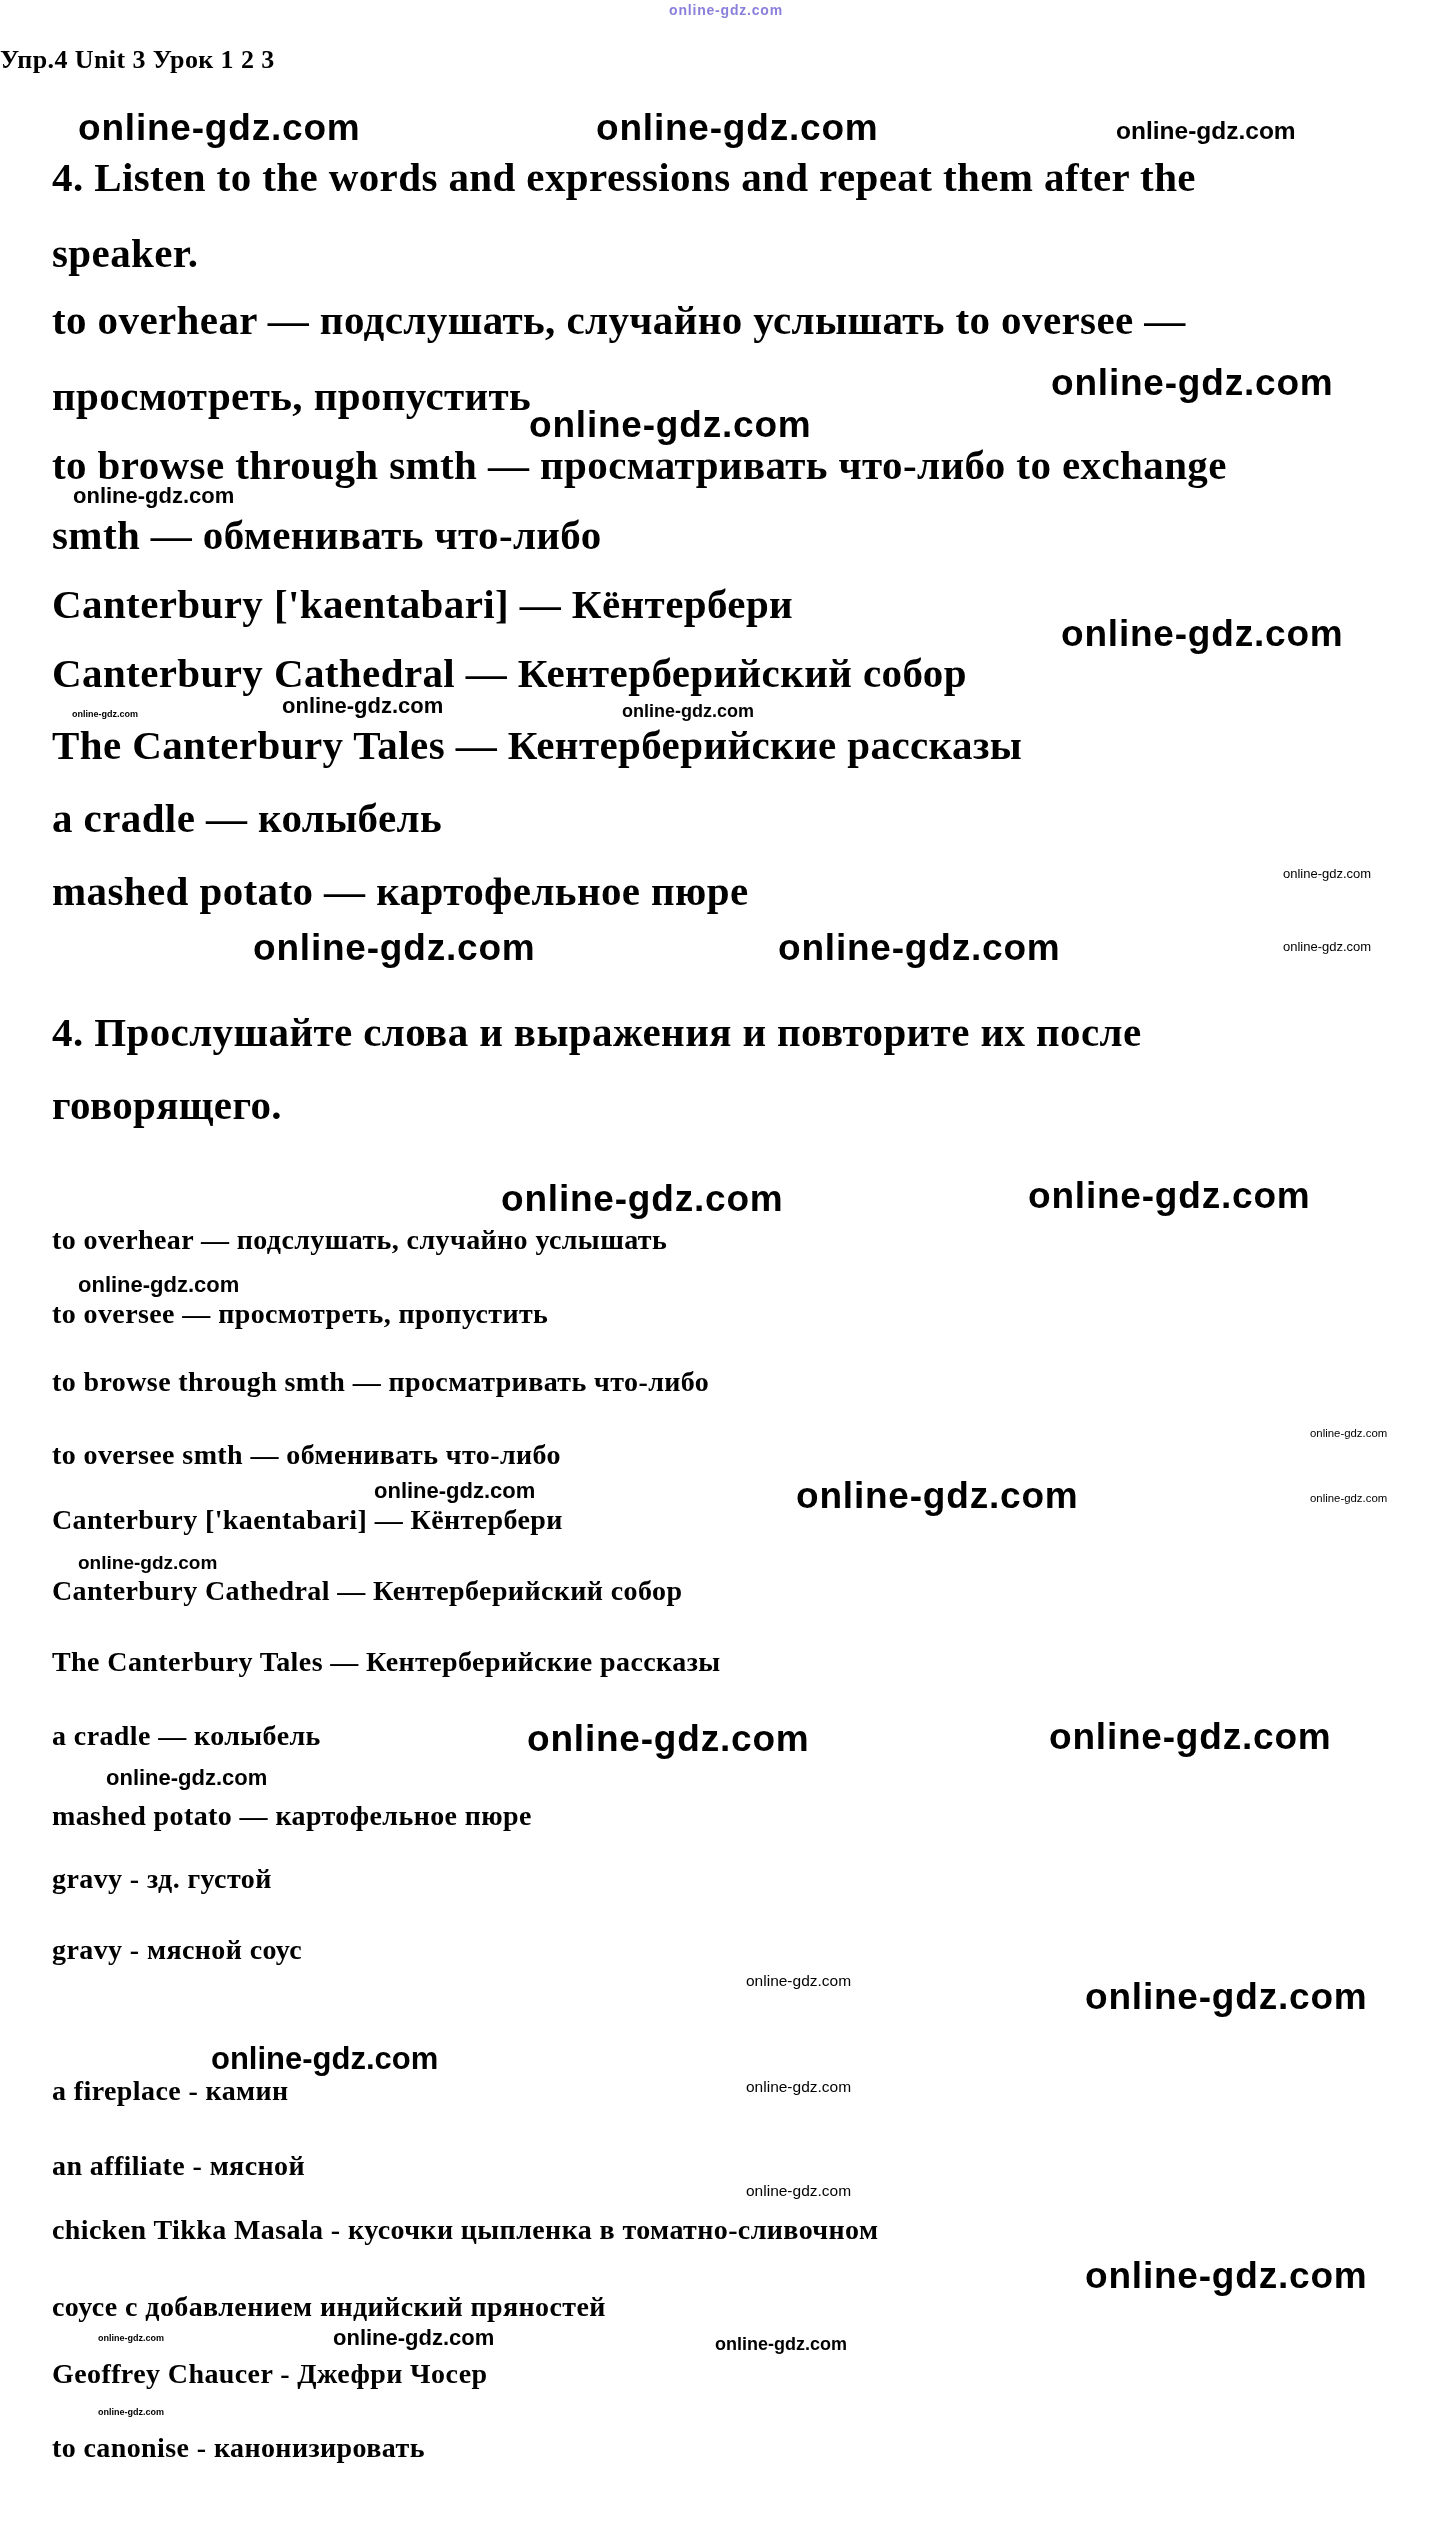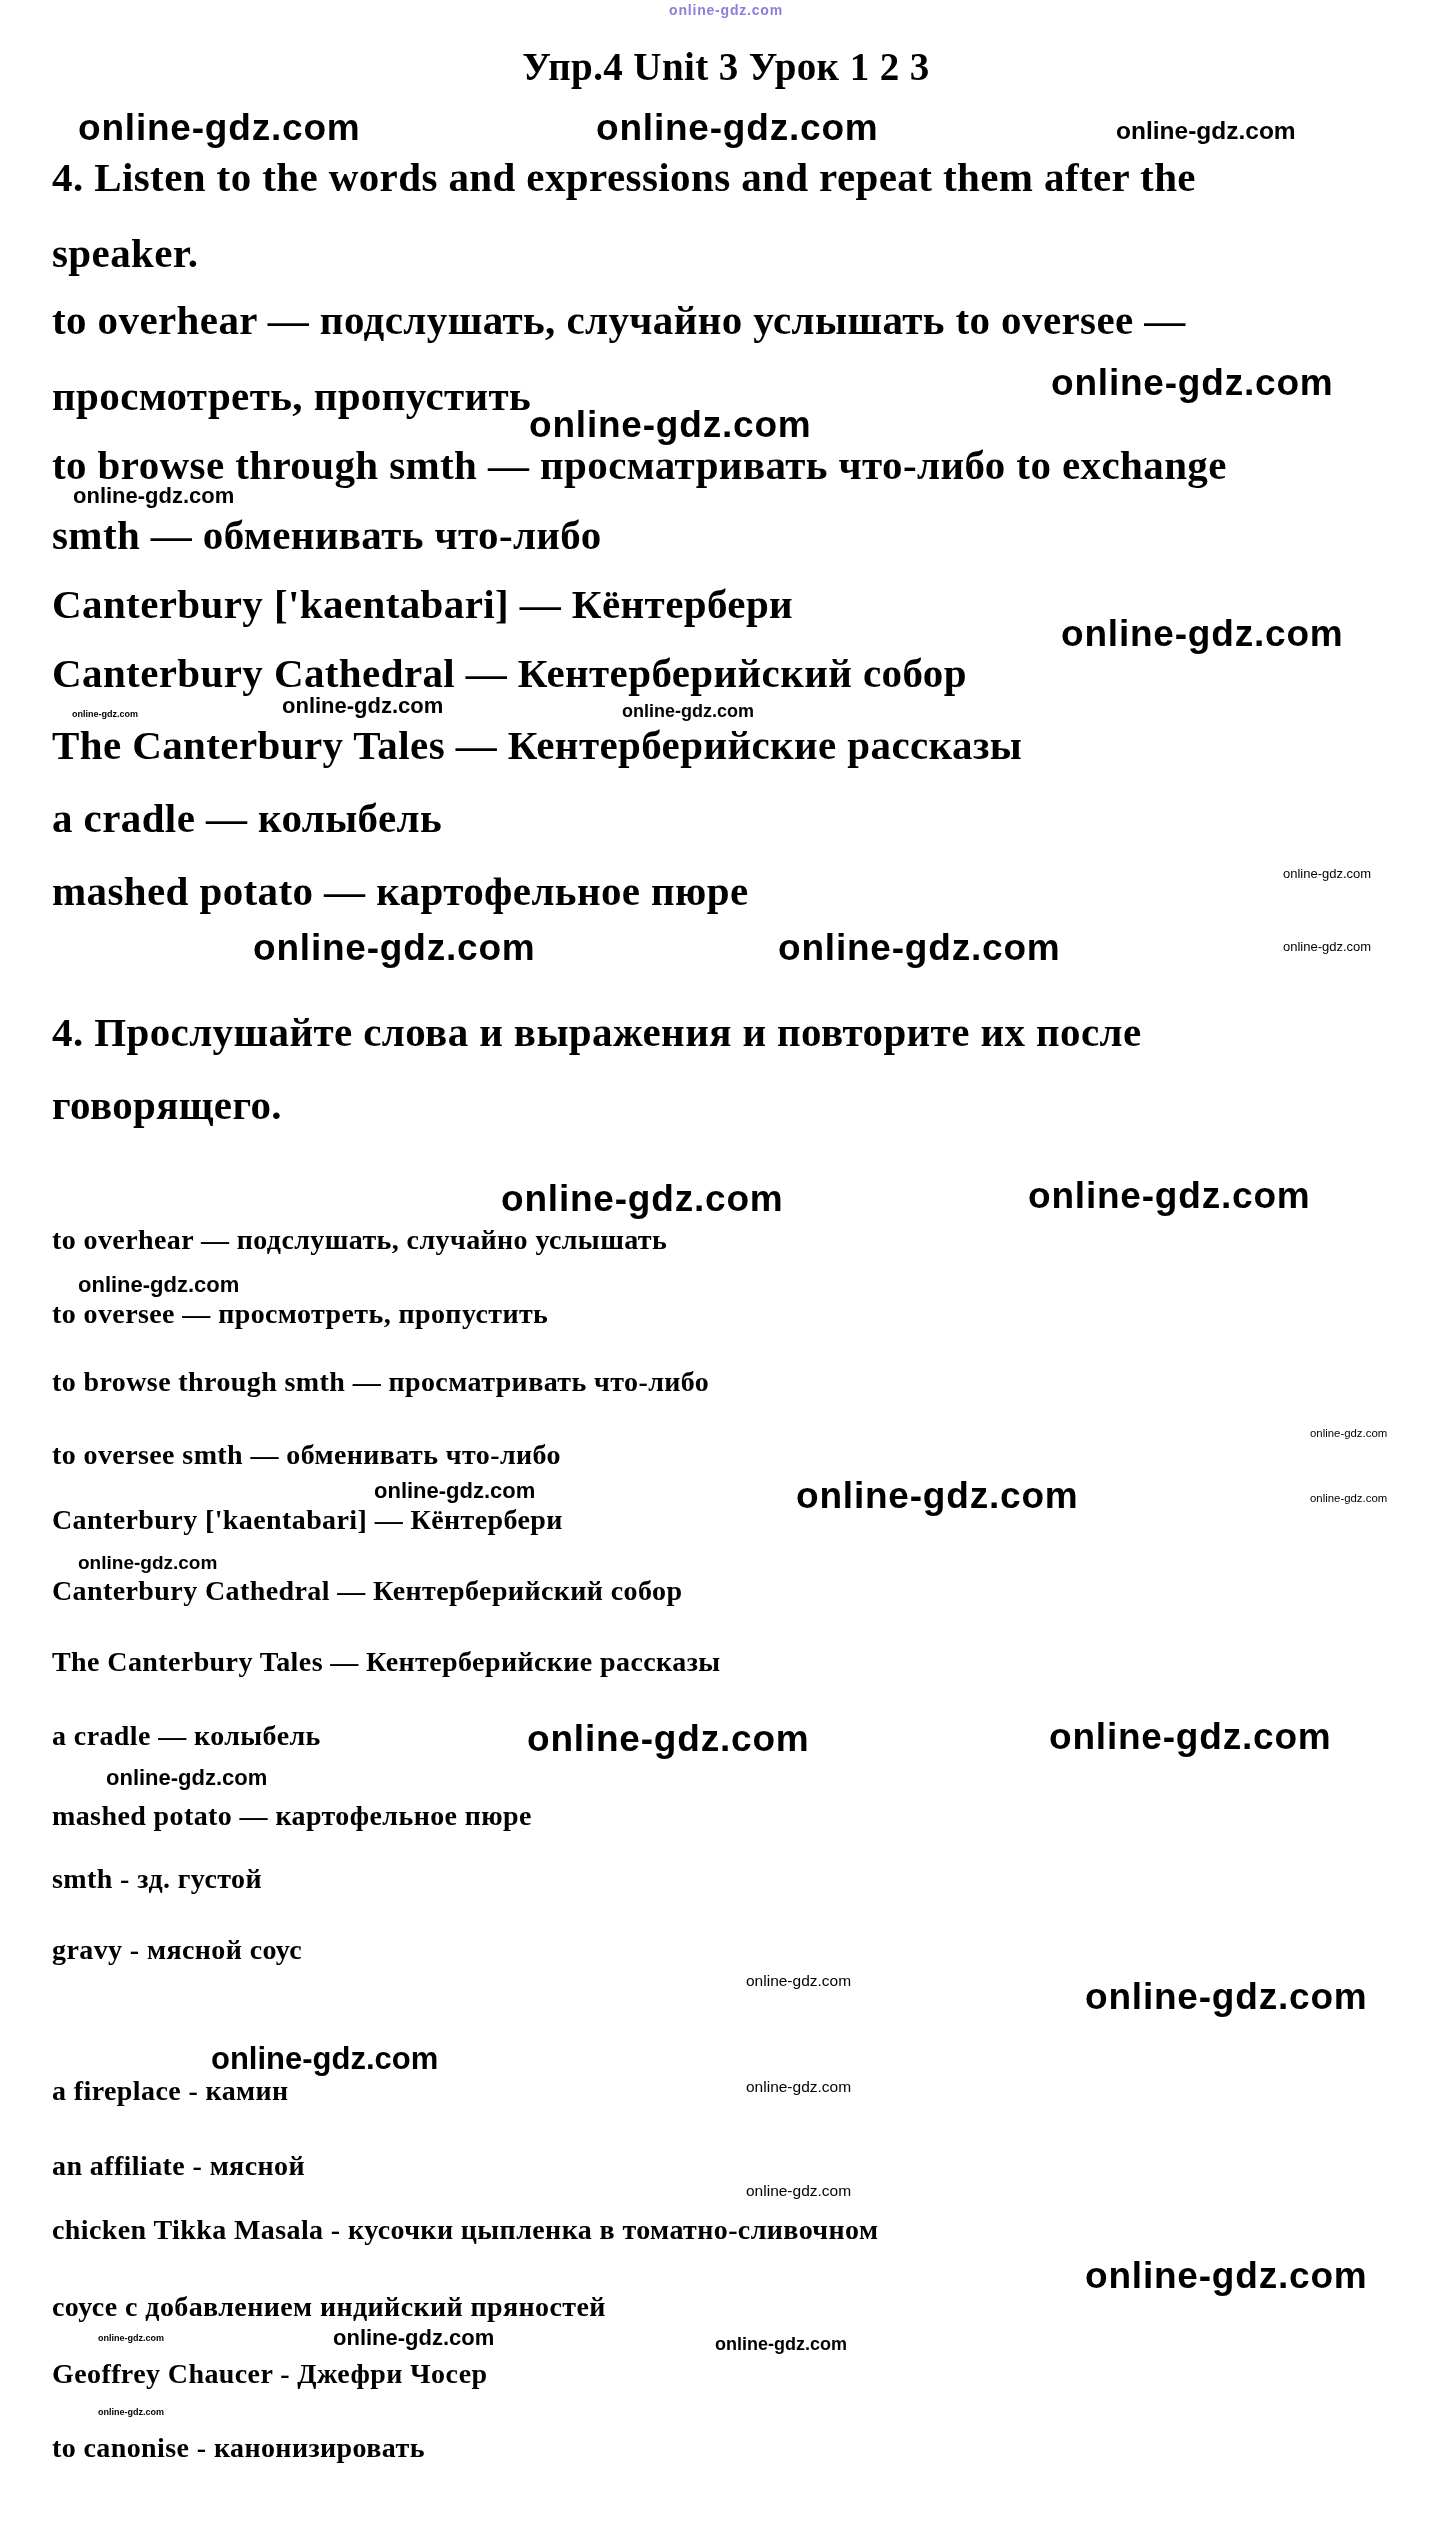--- a/index.html
+++ b/index.html
@@ -2,22 +2,22 @@
 <html style="font-size:13px"><head>
 <meta charset="utf-8">
 <style>
   html,body{margin:0;padding:0;background:#e8e8e8}
   .page{position:relative;width:1452px;height:2538px;background:#ffffff;overflow:hidden;
         font-family:"Liberation Serif",serif;color:#000}
   
   .ln{position:absolute;left:52px;white-space:nowrap;line-height:1}
   .b{font-weight:700;font-size:41px;letter-spacing:0.4px}
   .r{font-weight:700;font-size:28px;letter-spacing:0.4px}
-  .title{position:absolute;left:0;width:100%;text-align:center;top:47px;
-         font-weight:700;font-size:39px;letter-spacing:0.4px;line-height:1}
+  .title{position:absolute;left:0;width:100%;text-align:left;top:47px;
+         font-weight:700;font-size:26px;letter-spacing:0.4px;line-height:1}
   
   .wm{position:absolute;font-family:"Liberation Sans",sans-serif;white-space:nowrap;
       line-height:1;color:#000}
   .wXL{font-size:37px;font-weight:700;letter-spacing:0.8px}
   .wL {font-size:24.5px;font-weight:700}
   .wL2{font-size:31px;font-weight:700}
   .wM {font-size:22px;font-weight:700}
   .wM2{font-size:19px;font-weight:700}
   .wS {font-size:18px;font-weight:600}
   .wS2{font-size:15.5px;font-weight:400}
@@ -80,21 +80,21 @@
   <div class="wm wT3" style="left:1310px;top:1493px">online-gdz.com</div>
   <div class="ln r" style="top:1506px">Canterbury ['kaentabari] — Кёнтербери</div>
   <div class="wm wM2" style="left:78px;top:1553px">online-gdz.com</div>
   <div class="ln r" style="top:1577px">Canterbury Cathedral — Кентерберийский собор</div>
   <div class="ln r" style="top:1648px">The Canterbury Tales — Кентерберийские рассказы</div>
   <div class="ln r" style="top:1722px">a cradle — колыбель</div>
   <div class="wm wXL" style="left:527px;top:1720px">online-gdz.com</div>
   <div class="wm wXL" style="left:1049px;top:1718px">online-gdz.com</div>
   <div class="wm wM" style="left:106px;top:1767px">online-gdz.com</div>
   <div class="ln r" style="top:1802px">mashed potato — картофельное пюре</div>
-  <div class="ln r" style="top:1865px">smth - зд. густой</div>
+  <div class="ln r" style="top:1865px">gravy - зд. густой</div>
   <div class="ln r" style="top:1936px">gravy - мясной соус</div>
   <div class="wm wS2" style="left:746px;top:1973px">online-gdz.com</div>
   <div class="wm wXL" style="left:1085px;top:1978px">online-gdz.com</div>
   <div class="wm wL2" style="left:211px;top:2043px">online-gdz.com</div>
   <div class="wm wS2" style="left:746px;top:2079px">online-gdz.com</div>
   <div class="ln r" style="top:2077px">a fireplace - камин</div>
   <div class="ln r" style="top:2152px">an affiliate - мясной</div>
   <div class="wm wS2" style="left:746px;top:2183px">online-gdz.com</div>
   <div class="ln r" style="top:2216px">chicken Tikka Masala - кусочки цыпленка в томатно-сливочном</div>
   <div class="wm wXL" style="left:1085px;top:2257px">online-gdz.com</div>

